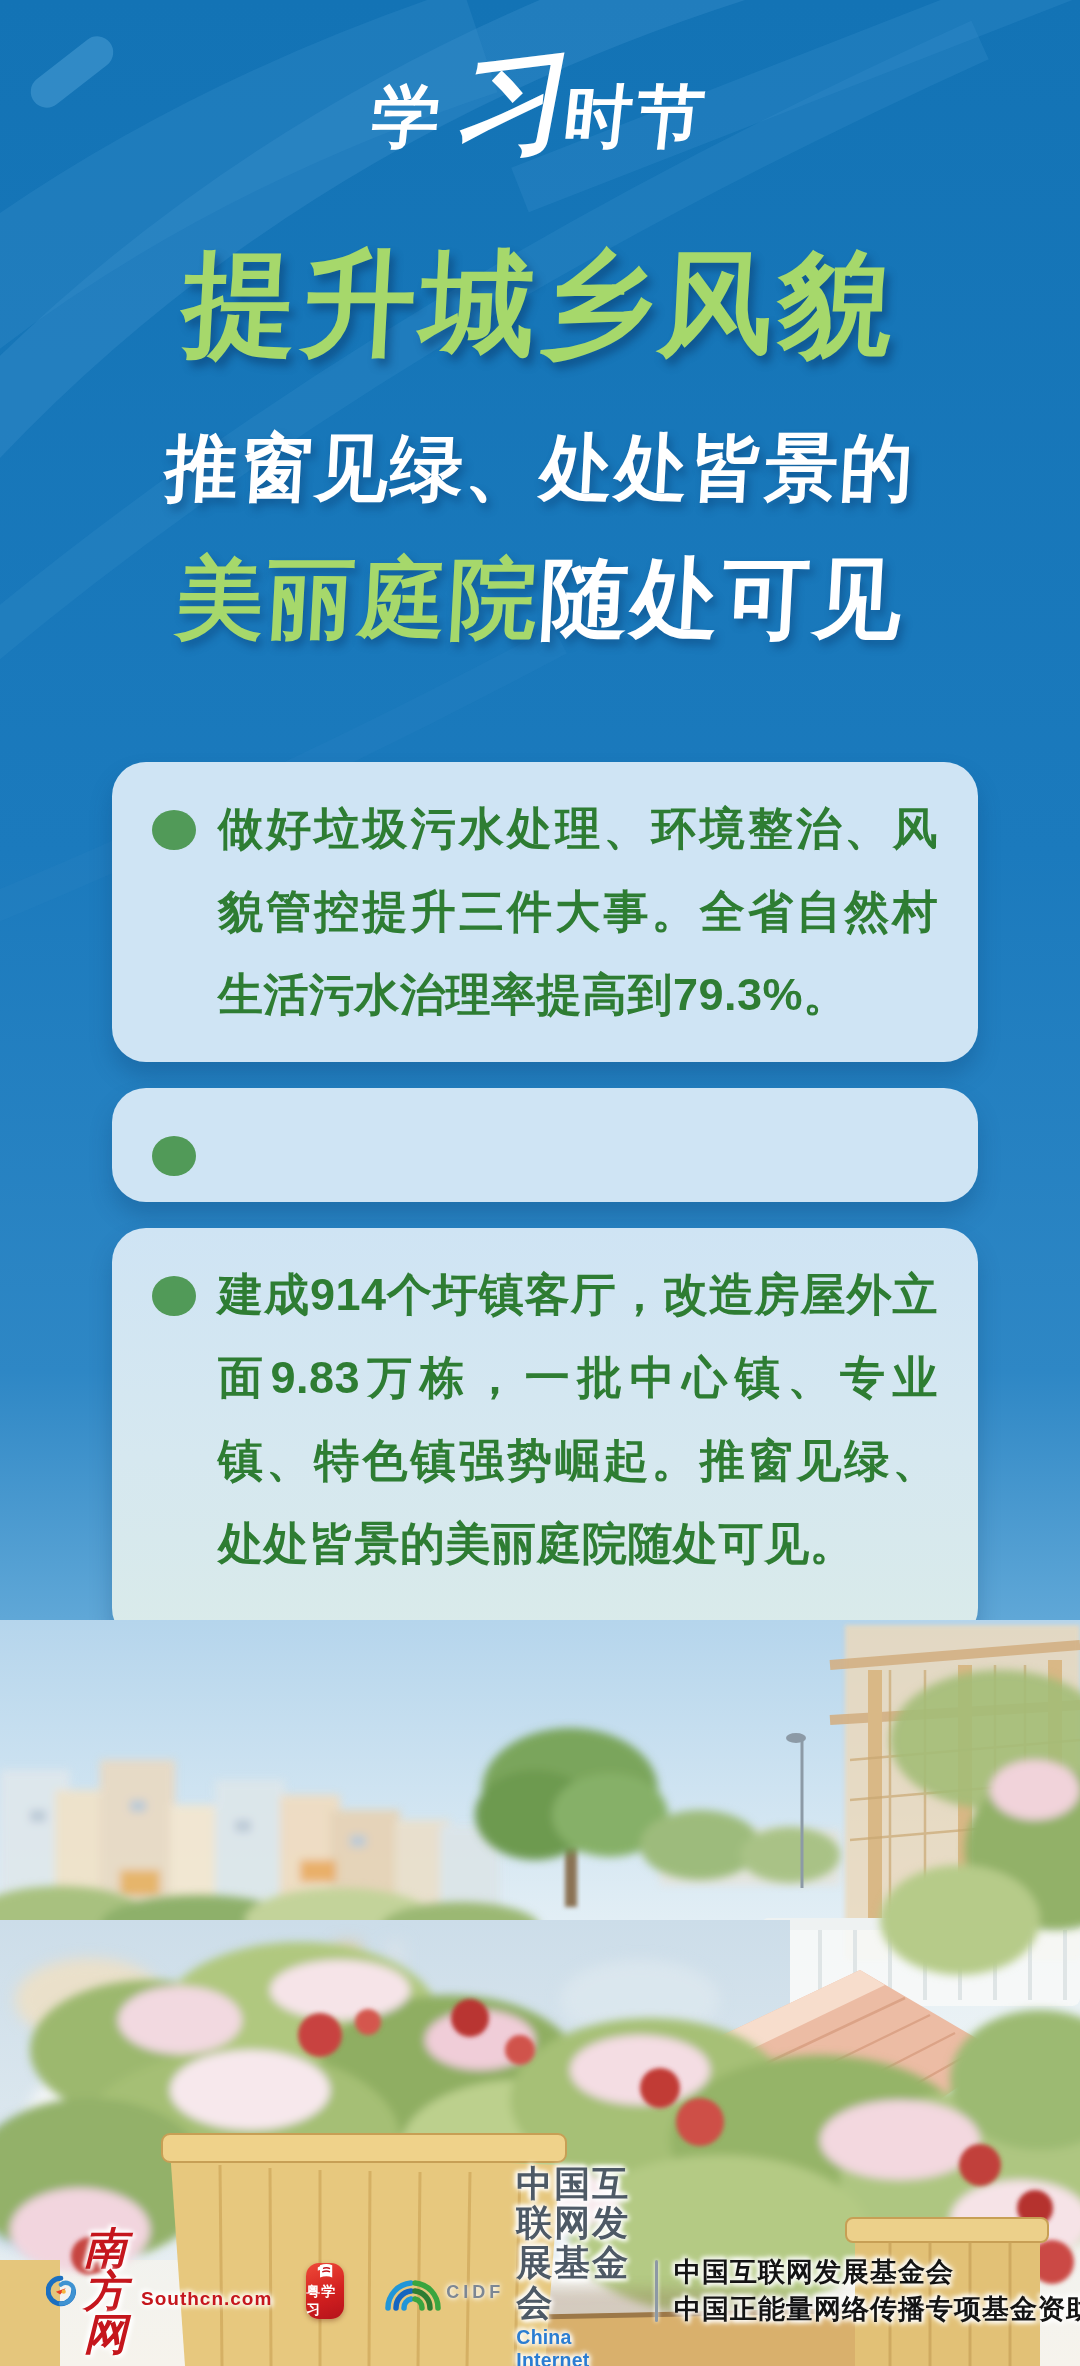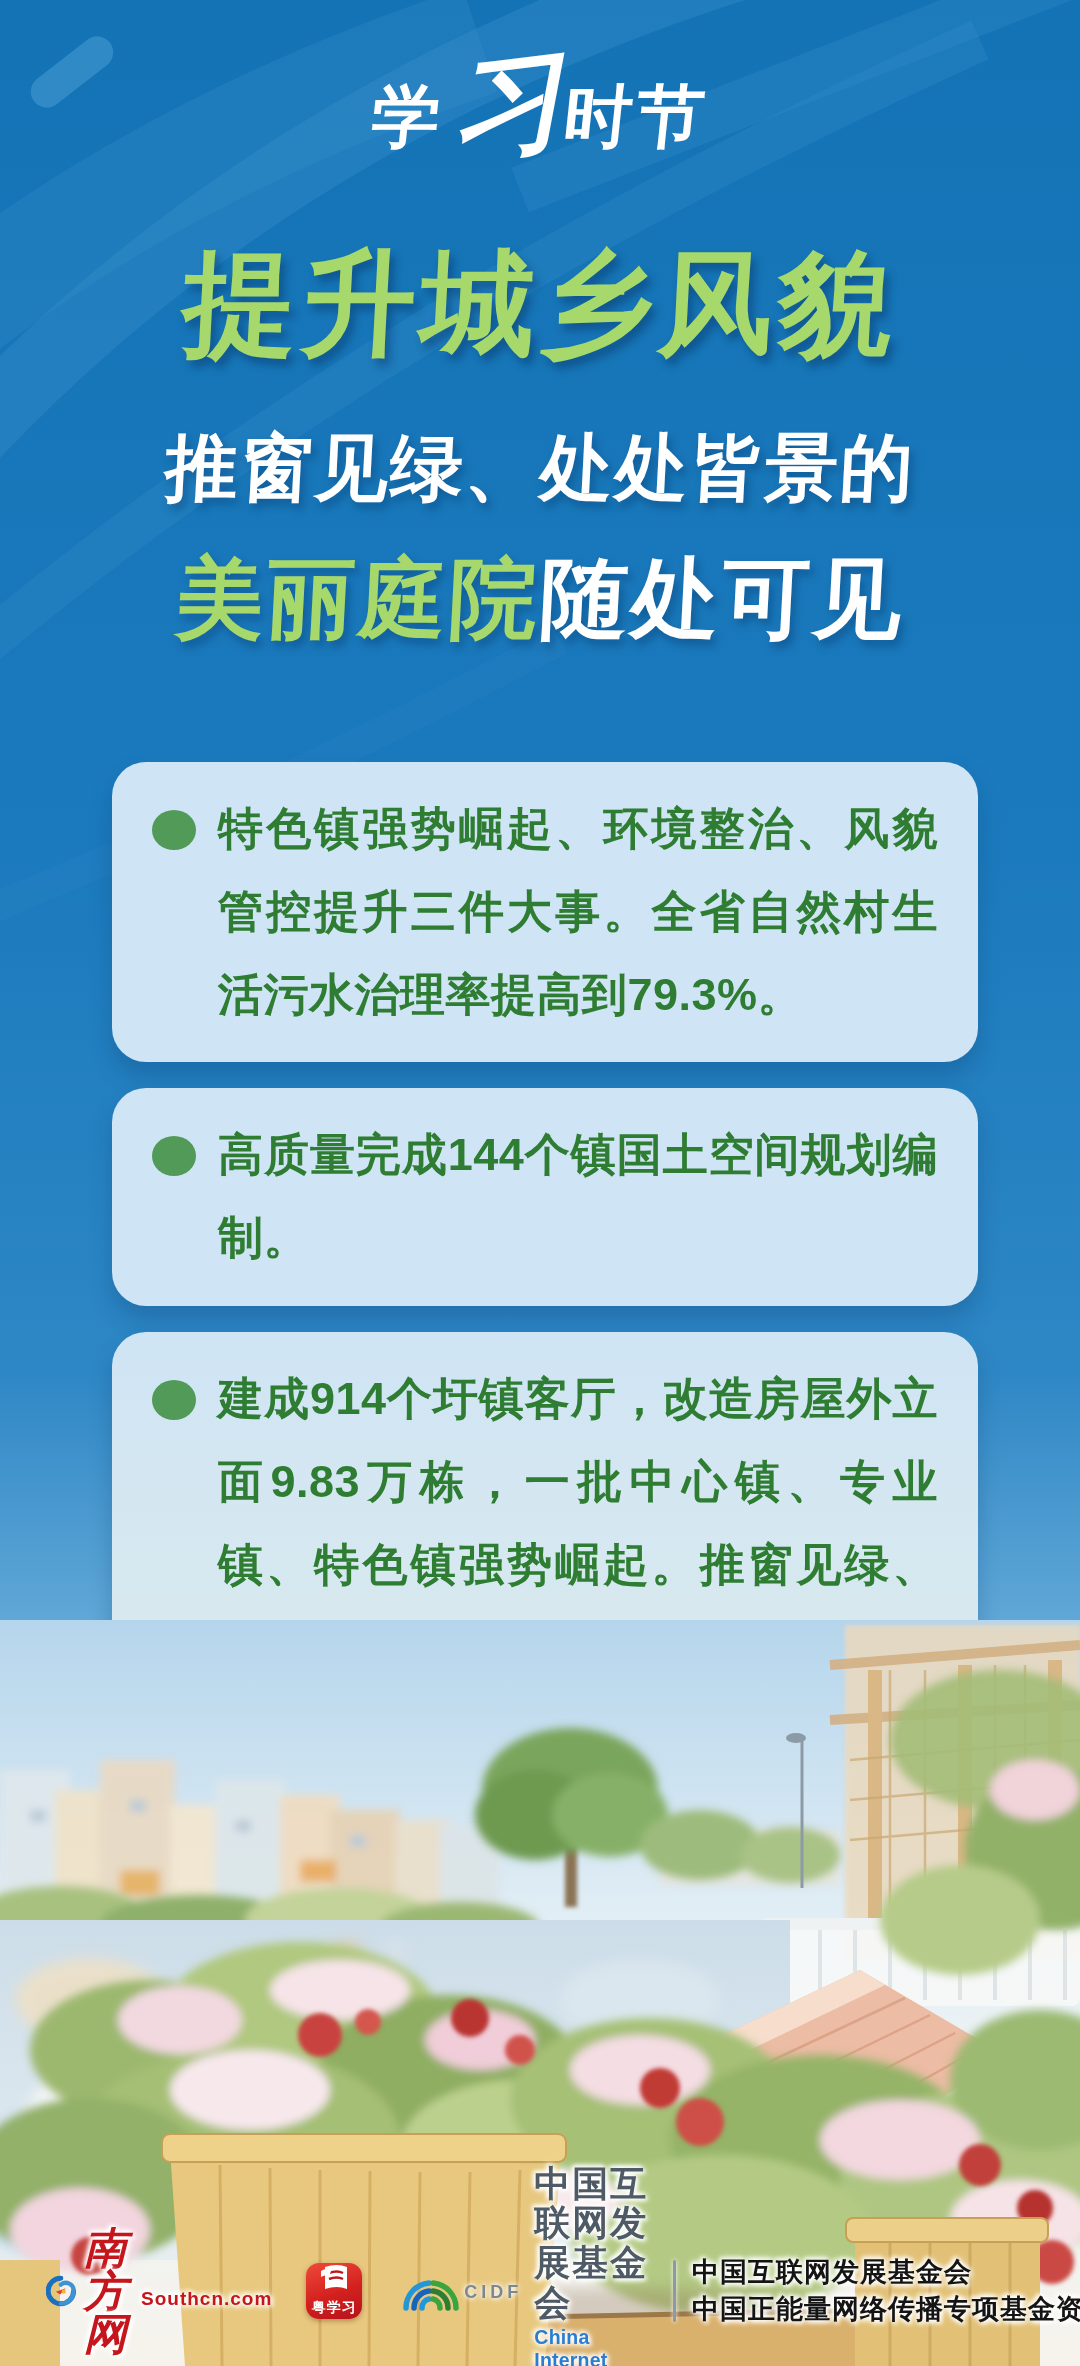--- a/index.html
+++ b/index.html
@@ -75,21 +75,21 @@
   }
   .glow{text-shadow:0 0 5px #fff,0 0 9px #fff,2px 2px 4px #fff,-2px -2px 4px #fff;}
   .southcn{display:flex;align-items:center;}
   .southcn-texts{margin-left:8px;display:flex;align-items:center;}
   .southcn-name{
     font-family:"DejaVu Serif",serif;font-size:43px;font-weight:900;color:#c5161d;
     line-height:1;letter-spacing:2px;font-style:italic;
   }
   .southcn-domain{font-size:19px;font-weight:700;color:#c5161d;letter-spacing:1px;margin-top:16px;text-align:right;}
   .yuexuexi{
-    width:56px;height:56px;border-radius:13px;margin-left:34px;flex:none;
+    width:38px;height:56px;border-radius:13px;margin-left:34px;flex:none;
     background:linear-gradient(160deg,#ef4a39 0%,#d3201f 55%,#b5121b 100%);
     display:flex;flex-direction:column;align-items:center;justify-content:flex-start;
     box-shadow:0 2px 5px rgba(90,20,10,.35);
   }
   .yuexuexi .yx-label{font-size:14px;font-weight:900;color:#fff;margin-top:0px;letter-spacing:1px;}
   .cidf{display:flex;align-items:center;margin-left:36px;}
   .cidf-icon{display:flex;align-items:center;}
   .cidf-abbr{
     font-size:18px;font-weight:700;color:#7d8794;letter-spacing:4px;line-height:1;margin-top:1px;
     text-shadow:0 0 4px #fff,0 0 7px #fff;
@@ -124,25 +124,24 @@
     <span class="mh-sans">时节</span>
   </div>
 
   <div class="main-title">提升城乡风貌</div>
   <div class="sub-line1">推窗见绿、处处皆景的</div>
   <div class="sub-line2"><span class="hl">美丽庭院</span><span>随处可见</span></div>
 
   <div class="cards">
     <div class="card">
       <span class="dot"></span>
-      <p>特色镇强势崛起、环境整治、风貌管控提升三件大事。全省自然村生活污水治理率提高到79.3%。</p>
+      <p>做好垃圾污水处理、环境整治、风貌管控提升三件大事。全省自然村生活污水治理率提高到79.3%。</p>
     </div>
     <div class="card">
       <span class="dot"></span>
-      <p>高质量完成144个镇国土空间规划编制。</p>
     </div>
     <div class="card card-fade">
       <span class="dot"></span>
       <p>建成914个圩镇客厅，改造房屋外立面9.83万栋，一批中心镇、专业镇、特色镇强势崛起。推窗见绿、处处皆景的美丽庭院随处可见。</p>
     </div>
   </div>
 
   <svg class="scene" width="1080" height="746" viewBox="0 0 1080 746" preserveAspectRatio="none">
     <defs>
       <linearGradient id="sky" x1="0" y1="0" x2="0" y2="1">

